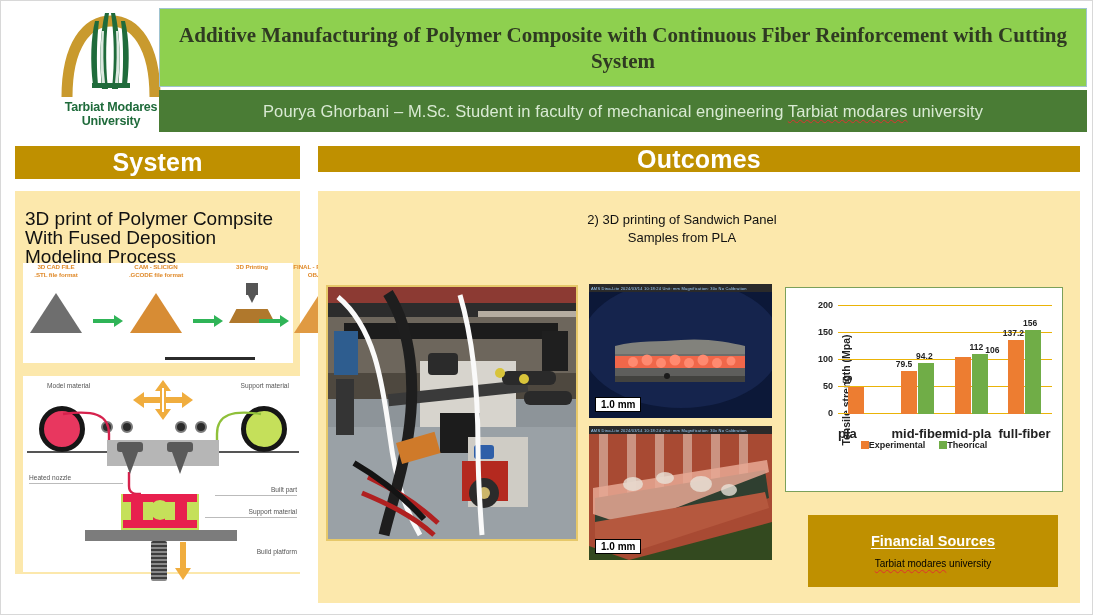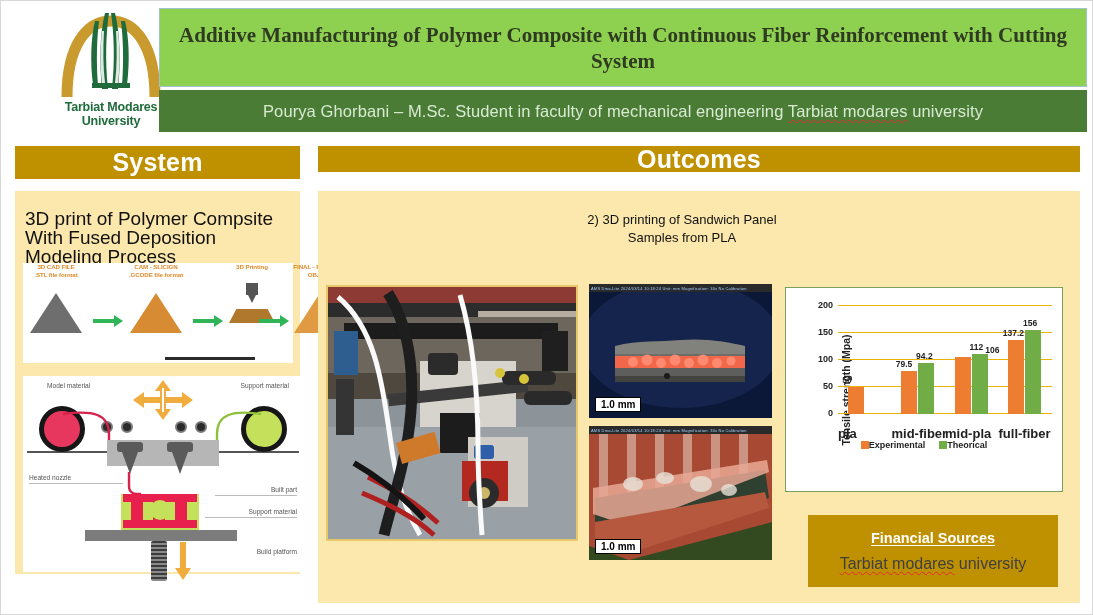--- a/index.html
+++ b/index.html
@@ -90,21 +90,21 @@
   #legend{position:absolute;left:0;right:0;top:152px;display:flex;justify-content:center;gap:14px;
           font-size:9px;font-weight:bold;color:#222;}
   #legend .li{display:flex;align-items:center;}
   .swatch{width:8px;height:8px;}
 
   
   #fin-box{position:absolute;left:490px;top:324px;width:250px;height:72px;background:#bf9000;
            display:flex;flex-direction:column;align-items:center;justify-content:center;gap:9px;}
   #fin-title{font-size:14.5px;font-weight:bold;color:#fff;text-decoration:underline;
              text-underline-offset:2px;}
-  #fin-body{font-size:16px;color:#404040;}
+  #fin-body{font-size:10px;color:#000000;}
 </style>
 </head>
 <body>
 
 <div id="poster">
 
   <div id="logo-block">
     <div class="logo-wrap">
       <svg width="100" height="96" viewBox="0 0 100 96">
         <path d="M6 92 C6 40 26 16 50 16 C74 16 94 40 94 92" fill="none" stroke="#c99a2e" stroke-width="11"></path>

